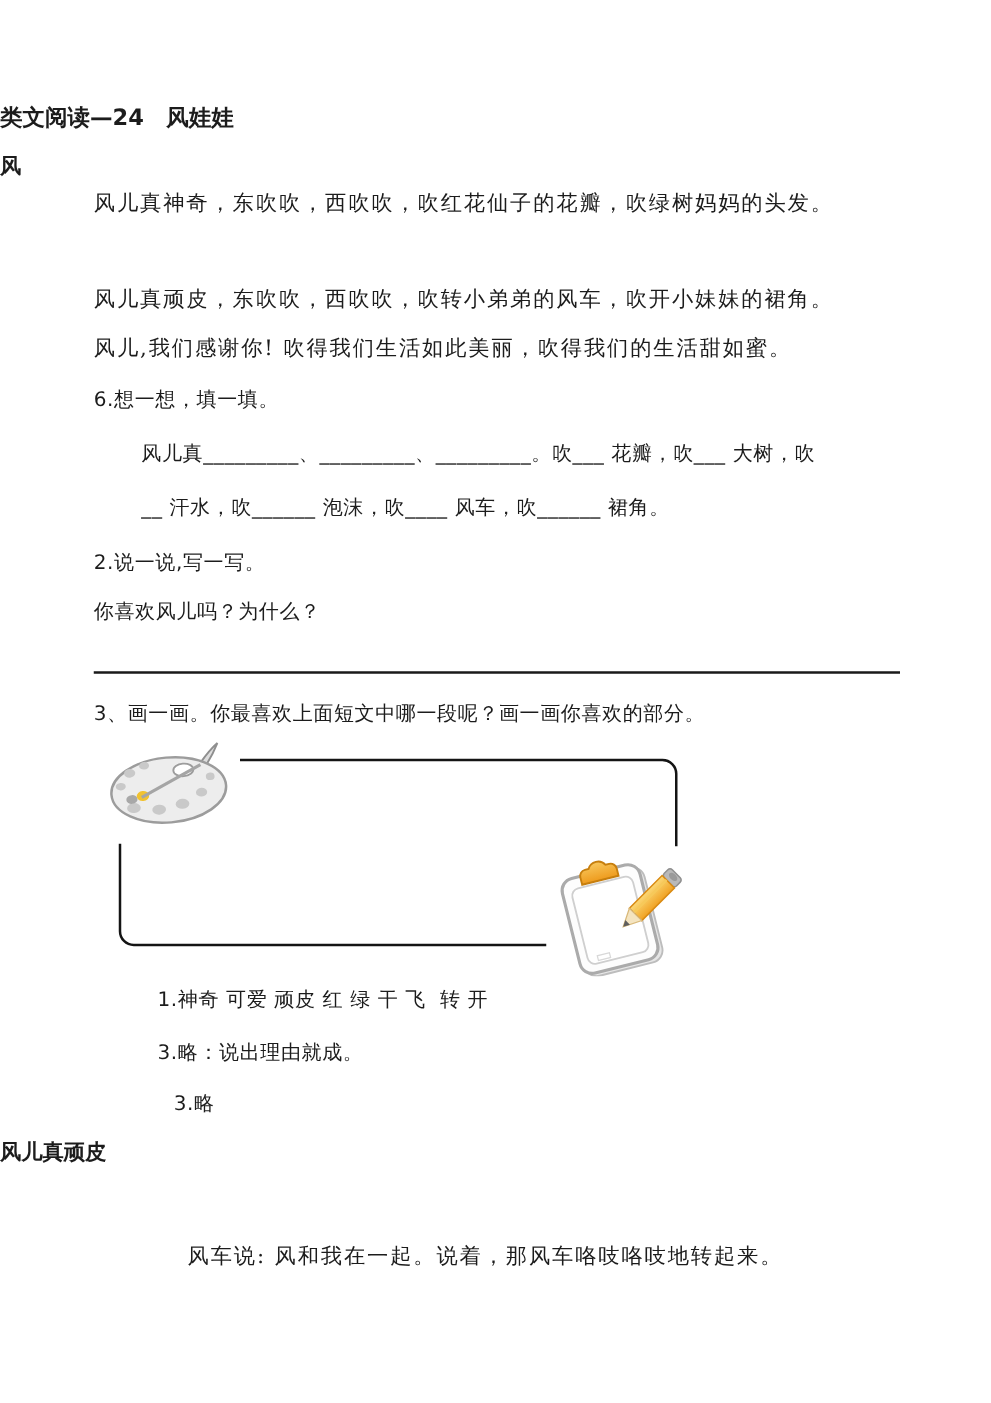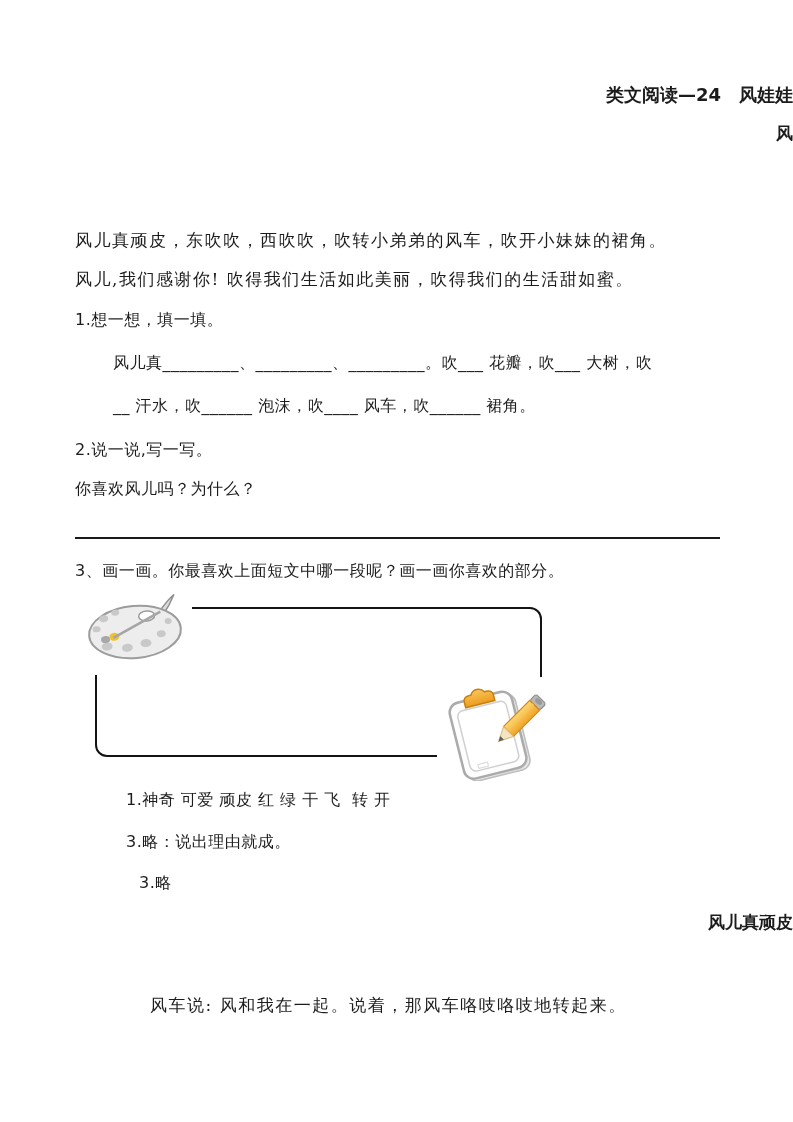--- a/index.html
+++ b/index.html
@@ -2,21 +2,21 @@
 <html><head>
 <meta charset="utf-8">
 <title>类文阅读—24 风娃娃</title>
 <style>
   html,body{margin:0;padding:0;background:#ffffff;}
   .page{position:relative;width:793px;height:1122px;background:#ffffff;overflow:hidden;
         color:#1c1c1c;}
   .t{position:absolute;white-space:pre;color:#1c1c1c;line-height:1.25;}
   .kai{font-family:"DejaVu Serif", serif;}
   .hei{font-family:"DejaVu Sans","Liberation Sans",sans-serif;}
-  .center{left:0;right:0;text-align:right;}
+  .center{left:0;right:0;text-align:left;}
   .bold{font-weight:bold;}
   .poem{font-size:17px;letter-spacing:1.5px;left:75px;}
   .q{font-size:16px;letter-spacing:0.5px;left:75px;}
   .fill{font-size:16px;letter-spacing:0.5px;left:113px;}
   .ans{font-size:16px;letter-spacing:0.5px;left:126px;}
   .s2line{font-size:17px;letter-spacing:1.5px;left:150px;}
 
   .divider{position:absolute;top:537px;left:75px;width:645px;height:0;
            border-top:2px solid #1a1a1a;}
   .draw-box{position:absolute;left:95px;top:607px;width:443px;height:146px;
@@ -27,24 +27,25 @@
 </style>
 </head>
 <body>
 
 <div class="page">
 
   <div class="t hei center bold" style="top:84px;font-size:18px;">类文阅读—24　风娃娃</div>
 
   <div class="t kai center bold" style="top:123px;font-size:17px;">风</div>
 
+  <div class="t kai poem" style="top:153px;">风儿真神奇，东吹吹，西吹吹，吹红花仙子的花瓣，吹绿树妈妈的头发。</div>
   <div class="t kai poem" style="top:230px;">风儿真顽皮，东吹吹，西吹吹，吹转小弟弟的风车，吹开小妹妹的裙角。</div>
   <div class="t kai poem" style="top:269px;">风儿,我们感谢你! 吹得我们生活如此美丽，吹得我们的生活甜如蜜。</div>
 
-  <div class="t hei q" style="top:310px;">1.想一想，填一填。</div>
+  <div class="t hei q" style="top:310px;">6.想一想，填一填。</div>
   <div class="t hei fill" style="top:353px;">风儿真_________、_________、_________。吹___ 花瓣，吹___ 大树，吹</div>
   <div class="t hei fill" style="top:396px;">__ 汗水，吹______ 泡沫，吹____ 风车，吹______ 裙角。</div>
 
   <div class="t hei q" style="top:440px;">2.说一说,写一写。</div>
   <div class="t hei q" style="top:479px;">你喜欢风儿吗？为什么？</div>
 
   <div class="divider"></div>
 
   <div class="t hei q" style="top:561px;">3、画一画。你最喜欢上面短文中哪一段呢？画一画你喜欢的部分。</div>
 

